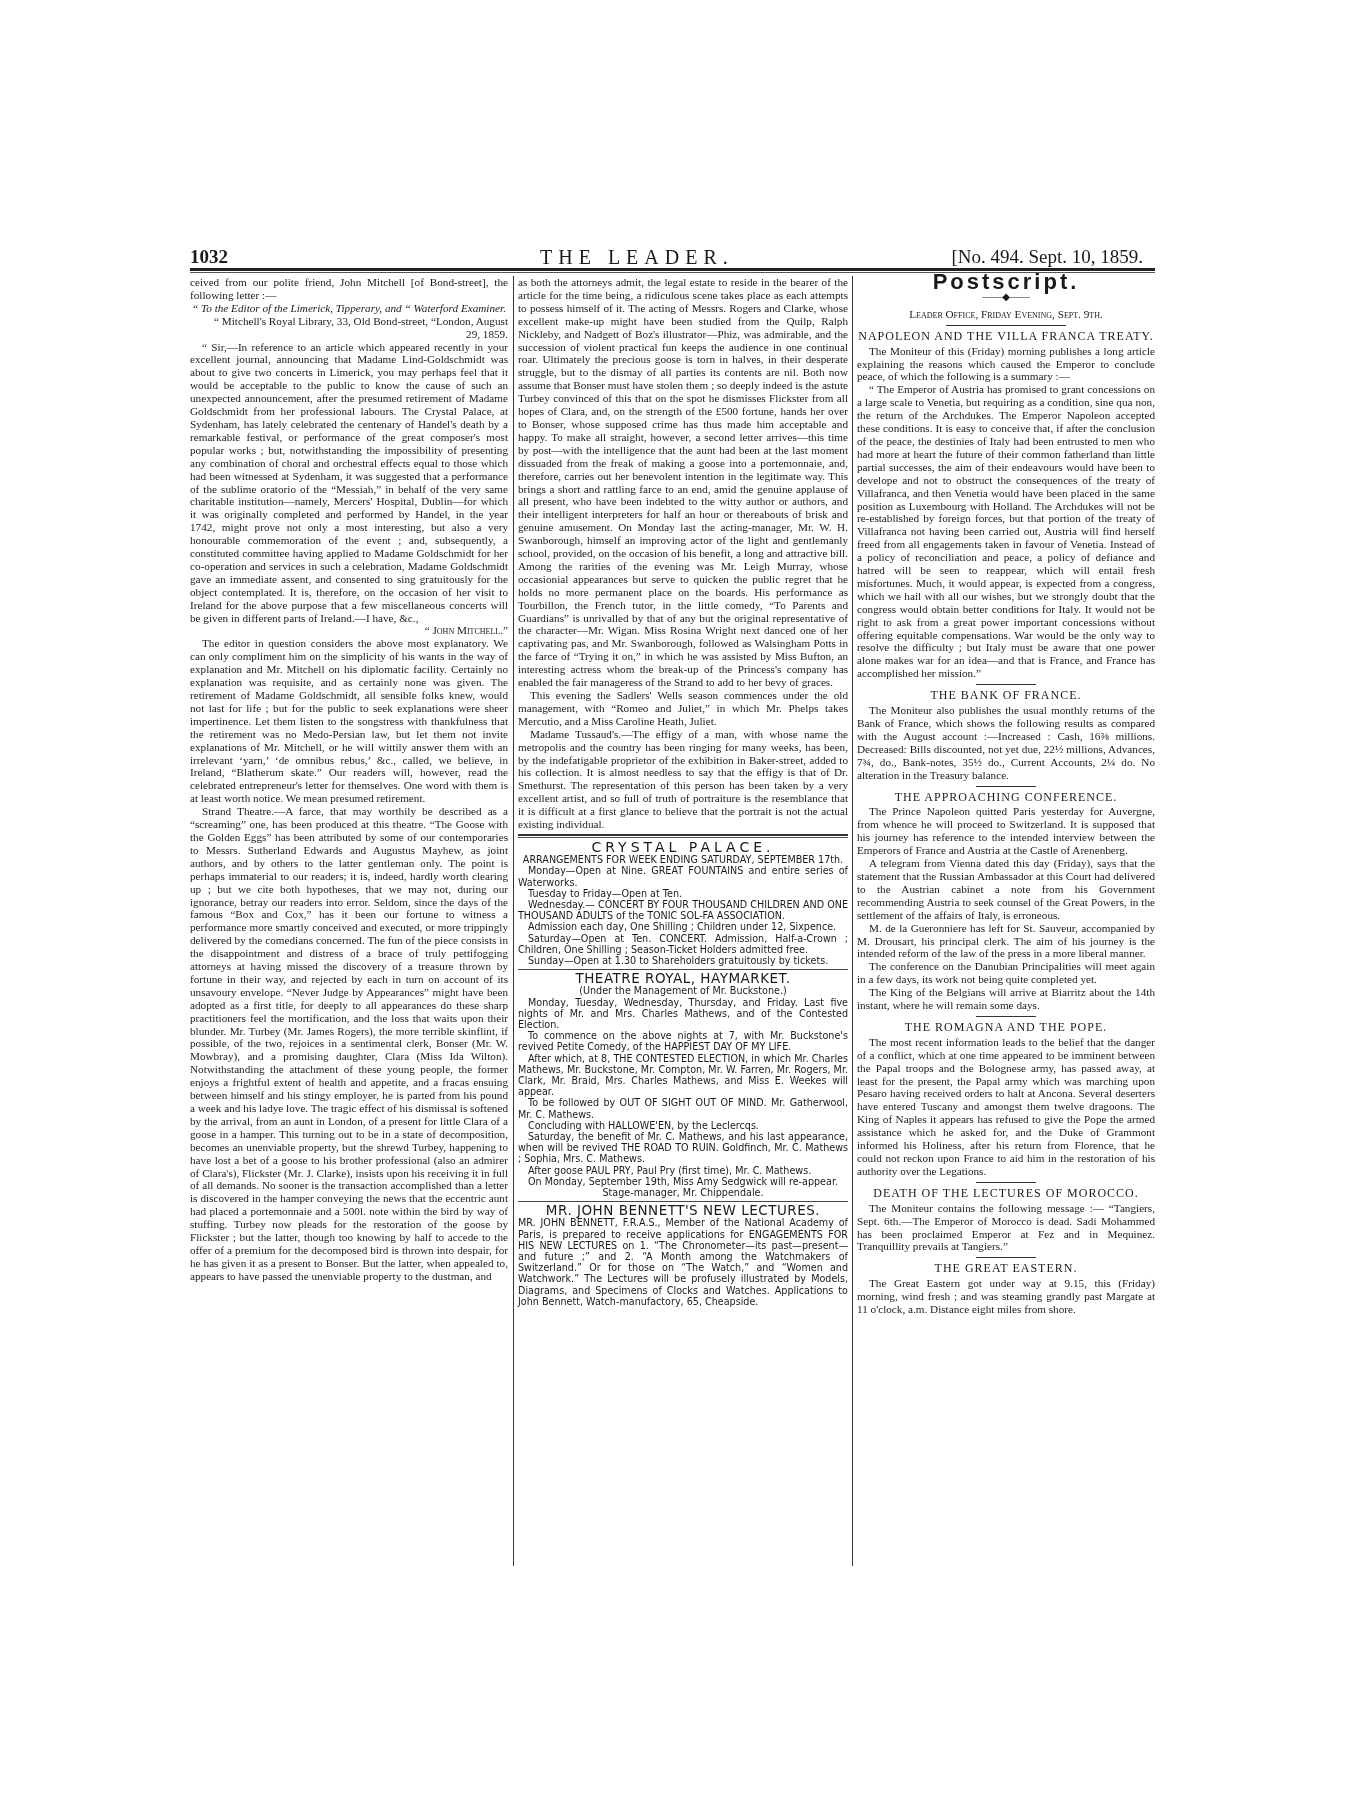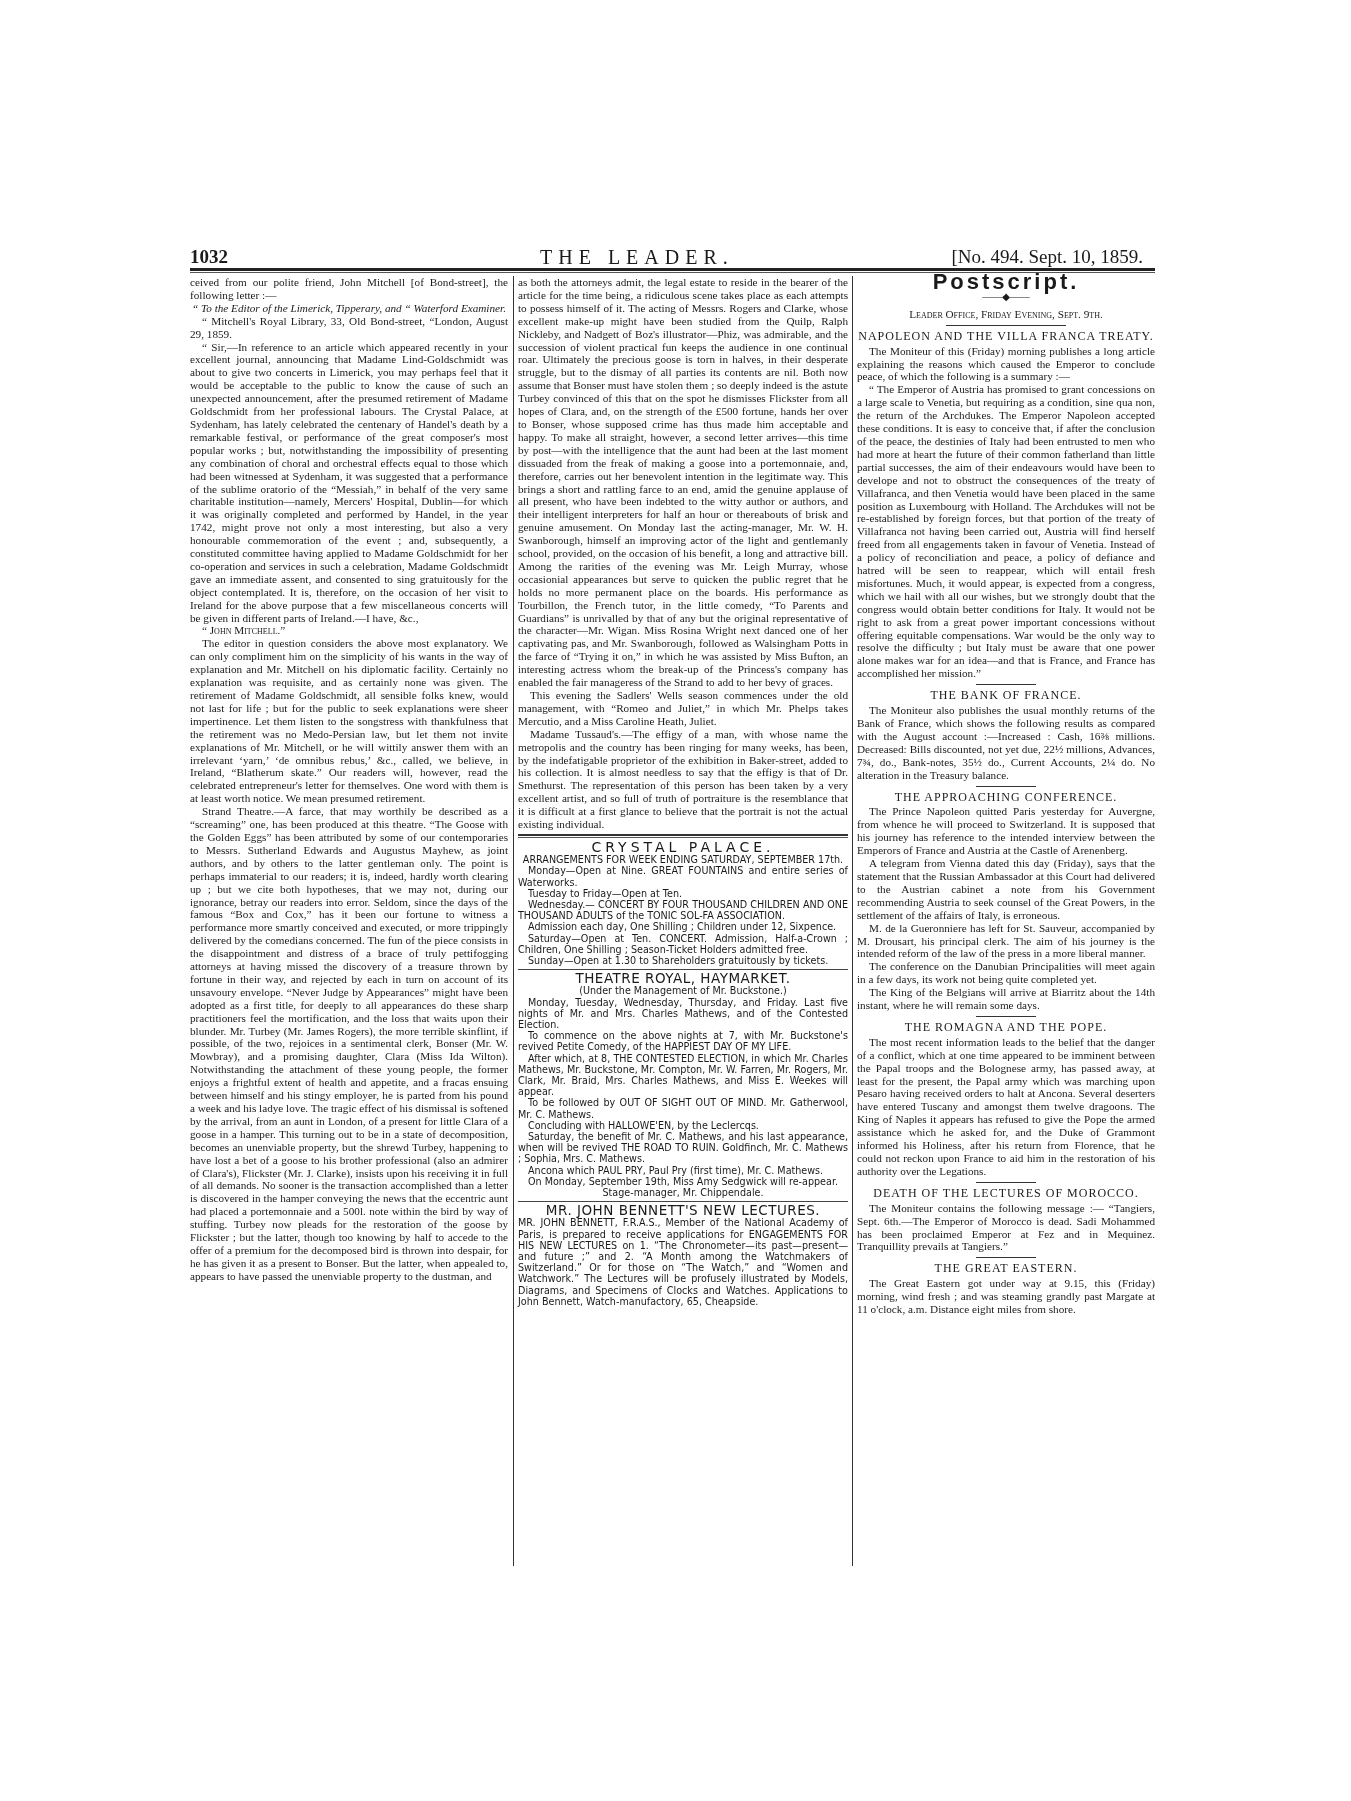--- a/index.html
+++ b/index.html
@@ -13,21 +13,21 @@
   .rule-thin { position:absolute; left:190px; top:272px; width:965px; height:1px; background:#555; }
   .col { position:absolute; top:276px; font-size:11.2px; line-height:12.9px; text-align:justify; }
   .col p { margin:0; text-indent:12px; }
   .col1 { left:190px; width:318px; }
   .col2 { left:518px; width:330px; }
   .col3 { left:857px; width:298px; }
   .vline { position:absolute; top:276px; width:1px; height:1290px; background:#333; }
   .vline1 { left:513px; }
   .vline2 { left:852px; }
   .center { text-align:center; text-indent:0 !important; }
-  .right { }
+  .right { text-align:right; }
   .sc { font-variant:small-caps; }
   .it { font-style:italic; }
   .h-sec { text-align:center; font-size:12px; letter-spacing:1px; margin:4px 0 2px; text-indent:0; }
   .h-big { text-align:center; font-size:14px; letter-spacing:4px; margin:2px 0 1px; }
   .h-mid { text-align:center; font-size:13.5px; letter-spacing:0.5px; margin:2px 0 1px; }
   .ad { font-family:"DejaVu Sans", sans-serif; font-size:9.6px; line-height:11.2px; }
   .ad p { text-indent:10px; }
   .divider { width:60px; height:1px; background:#333; margin:4px auto; }
   .dbl-rule { border-top:2px solid #333; border-bottom:1px solid #555; height:1px; margin:3px 0 4px; }
   .single-rule { border-top:1px solid #444; margin:3px 0; }
@@ -82,21 +82,21 @@
 
     <div class="ad">
       <div class="h-mid">THEATRE ROYAL, HAYMARKET.</div>
       <p class="center">(Under the Management of Mr. Buckstone.)</p>
       <p>Monday, Tuesday, Wednesday, Thursday, and Friday. Last five nights of Mr. and Mrs. Charles Mathews, and of the Contested Election.</p>
       <p>To commence on the above nights at 7, with Mr. Buckstone's revived Petite Comedy, of the HAPPIEST DAY OF MY LIFE.</p>
       <p>After which, at 8, THE CONTESTED ELECTION, in which Mr. Charles Mathews, Mr. Buckstone, Mr. Compton, Mr. W. Farren, Mr. Rogers, Mr. Clark, Mr. Braid, Mrs. Charles Mathews, and Miss E. Weekes will appear.</p>
       <p>To be followed by OUT OF SIGHT OUT OF MIND. Mr. Gatherwool, Mr. C. Mathews.</p>
       <p>Concluding with HALLOWE'EN, by the Leclercqs.</p>
       <p>Saturday, the benefit of Mr. C. Mathews, and his last appearance, when will be revived THE ROAD TO RUIN. Goldfinch, Mr. C. Mathews ; Sophia, Mrs. C. Mathews.</p>
-      <p>Ancona which PAUL PRY, Paul Pry (first time), Mr. C. Mathews.</p>
+      <p>After goose PAUL PRY, Paul Pry (first time), Mr. C. Mathews.</p>
       <p>On Monday, September 19th, Miss Amy Sedgwick will re-appear.</p>
       <p class="center">Stage-manager, Mr. Chippendale.</p>
     </div>
 
     <div class="single-rule"></div>
 
     <div class="ad">
       <div class="h-mid">MR. JOHN BENNETT'S NEW LECTURES.</div>
       <p style="text-indent:0">MR. JOHN BENNETT, F.R.A.S., Member of the National Academy of Paris, is prepared to receive applications for ENGAGEMENTS FOR HIS NEW LECTURES on 1. “The Chronometer—its past—present—and future ;” and 2. “A Month among the Watchmakers of Switzerland.” Or for those on “The Watch,” and “Women and Watchwork.” The Lectures will be profusely illustrated by Models, Diagrams, and Specimens of Clocks and Watches. Applications to John Bennett, Watch-manufactory, 65, Cheapside.</p>
     </div>

